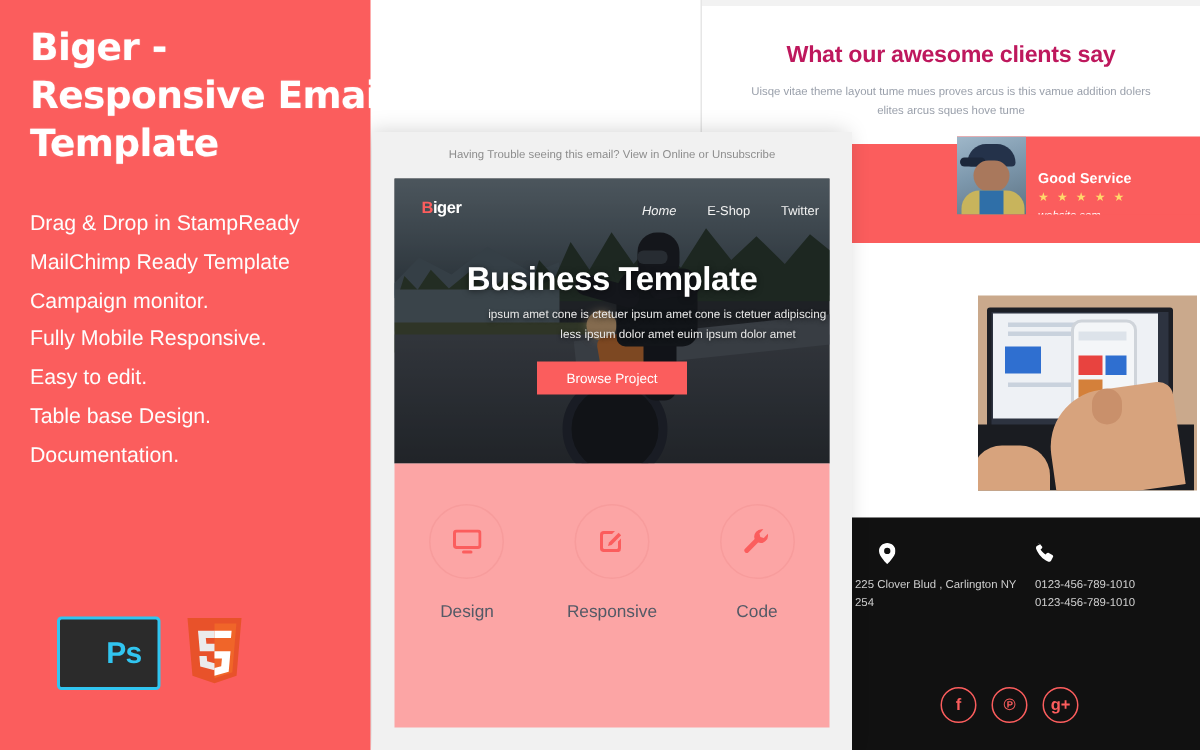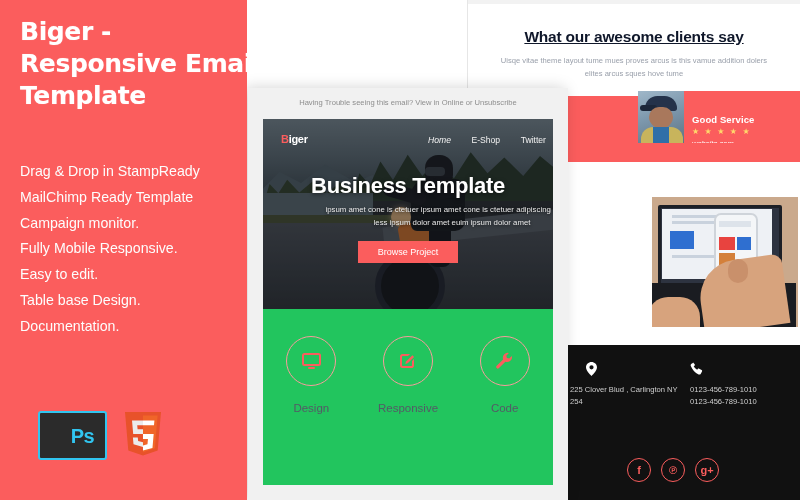--- a/index.html
+++ b/index.html
@@ -16,21 +16,21 @@
     background:#fb5d5d;z-index:40;
   }
   .promo-title{
     position:absolute;left:20px;top:16px;width:330px;
     color:#ffffff;font-size:25px;line-height:1.28;
     font-family:"DejaVu Sans",sans-serif;font-weight:700;
     letter-spacing:-0.4px;white-space:pre-line;
     text-shadow:0 0 1px rgba(255,255,255,.35);
   }
   .feature-list{
-    position:absolute;left:20px;top:159px;width:230px;
+    position:absolute;left:20px;top:137px;width:230px;
     list-style:none;margin:0;padding:0;
   }
   .feature-list li{
     color:#fdfdfd;font-size:14.2px;line-height:25.8px;
     white-space:nowrap;
   }
   .badges{position:absolute;left:38px;top:411px;display:flex;gap:14px;align-items:center;}
   .badge-ps{
     width:45px;height:45px;border:2px solid #31c5f0;border-radius:3px;
     background:#2b2b2b;display:flex;align-items:center;justify-content:center;padding-left:20px;
@@ -43,21 +43,21 @@
   .right-panel{
     position:absolute;left:468px;top:0;width:332px;height:500px;
     background:#f2f2f2;z-index:10;overflow:hidden;
     box-shadow:0 0 0 1px #e6e6e6;
   }
   .rp-white-top{
     position:absolute;left:0;top:4px;width:332px;height:92px;background:#fff;
   }
   .rp-heading{
     position:absolute;left:0;top:28px;width:332px;text-align:center;
-    color:#0f172a;font-size:15.5px;font-weight:700;letter-spacing:-0.2px;text-decoration:underline;
+    color:#be185d;font-size:15.5px;font-weight:700;letter-spacing:-0.2px;
   }
   .rp-sub{
     position:absolute;left:24px;top:55px;width:284px;text-align:center;
     color:#9aa0ab;font-size:7.6px;line-height:12.5px;
   }
   .rp-band{
     position:absolute;left:0;top:96px;width:332px;height:66px;background:#fb5d5d;
   }
   .rp-band-white{
     position:absolute;left:0;top:162px;width:332px;height:183px;background:#ffffff;
@@ -173,21 +173,21 @@
     color:#e9e9e9;font-size:7.8px;line-height:13px;
     text-shadow:0 1px 3px rgba(0,0,0,.6);
     margin-left:44px;
   }
   .hero-btn{
     position:absolute;left:95px;top:122px;width:100px;height:22px;
     background:#fb5d5d;color:#ffffff;font-size:9px;
     display:flex;align-items:center;justify-content:center;cursor:pointer;
   }
   .cc-features{
-    position:absolute;left:15px;top:221px;width:290px;height:176px;background:#22c55e;
+    position:absolute;left:15px;top:221px;width:290px;height:176px;background:#fca5a5;
   }
   .feat-row{position:absolute;left:0;top:27px;width:290px;display:flex;}
   .feat{width:33.33%;display:flex;flex-direction:column;align-items:center;}
   .feat-circle{
     width:48px;height:48px;border-radius:50%;border:1px solid #f79c9c;
     display:flex;align-items:center;justify-content:center;color:#fb5d5d;
   }
   .feat-label{margin-top:16px;color:#545a66;font-size:11.5px;}
 </style>
 </head>

